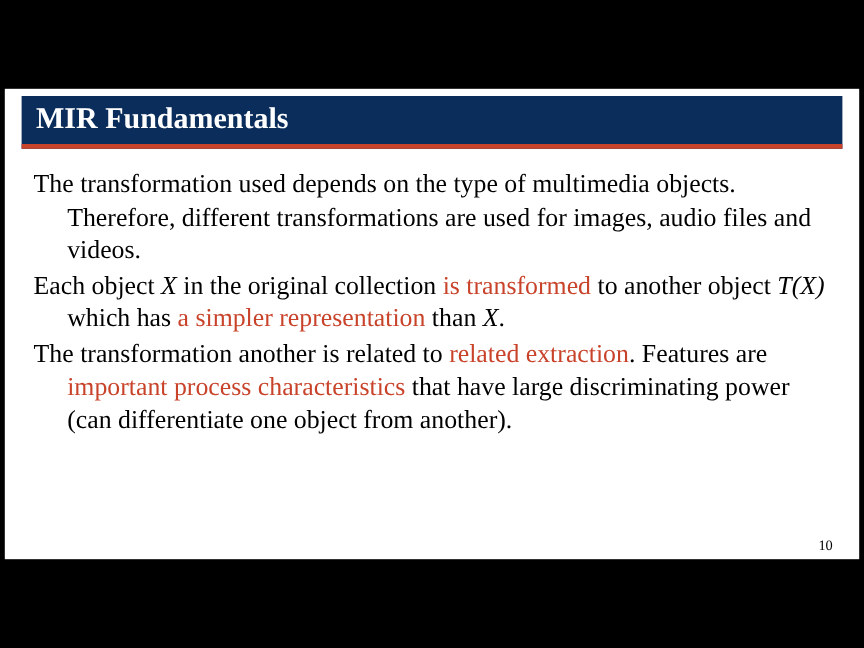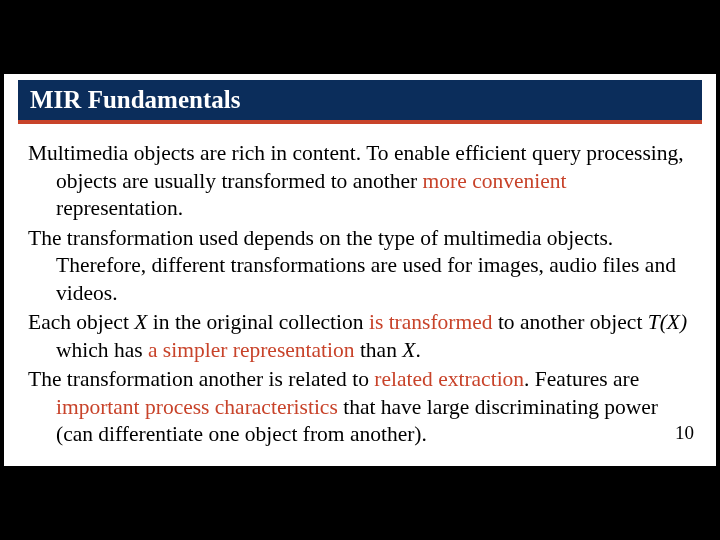--- a/index.html
+++ b/index.html
@@ -38,37 +38,36 @@
   }
   .para {
     margin-bottom: 2px;
     text-indent: -28px;
     padding-left: 28px;
   }
   .hl { color: #c8432a; }
   .em { font-style: italic; }
   .pagenum {
     position: absolute;
-    bottom: 22px;
+    bottom: 4px;
     right: 22px;
-    font-size: 19px;
+    font-size: 12px;
     color: #000;
   }
 </style>
 </head>
 <body>
 
 <div class="slide">
   <div class="title-wrap">
     <div class="title-bar">MIR Fundamentals</div>
   </div>
 
   <div class="body">
 
-    <div class="para"><span>Multimedia objects are rich in content. To enable efficient query processing, objects are usually  transformed to another </span><span class="hl">more convenient</span><span> representation.</span></div>
 
     <div class="para">The transformation used depends on the type of multimedia objects. Therefore, different transformations are used for images, audio files and videos.</div>
 
     <div class="para"><span>Each object </span><span class="em">X</span><span> in the original collection </span><span class="hl">is transformed</span><span> to another object </span><span class="em">T(X)</span><span> which has </span><span class="hl">a simpler representation</span><span> than </span><span class="em">X</span><span>.</span></div>
 
     <div class="para"><span>The transformation another is related to </span><span class="hl">related extraction</span><span>. Features are </span><span class="hl">important process characteristics</span><span> that have large discriminating power (can differentiate one object from another).</span></div>
 
   </div>
 
   <div class="pagenum">10</div>

